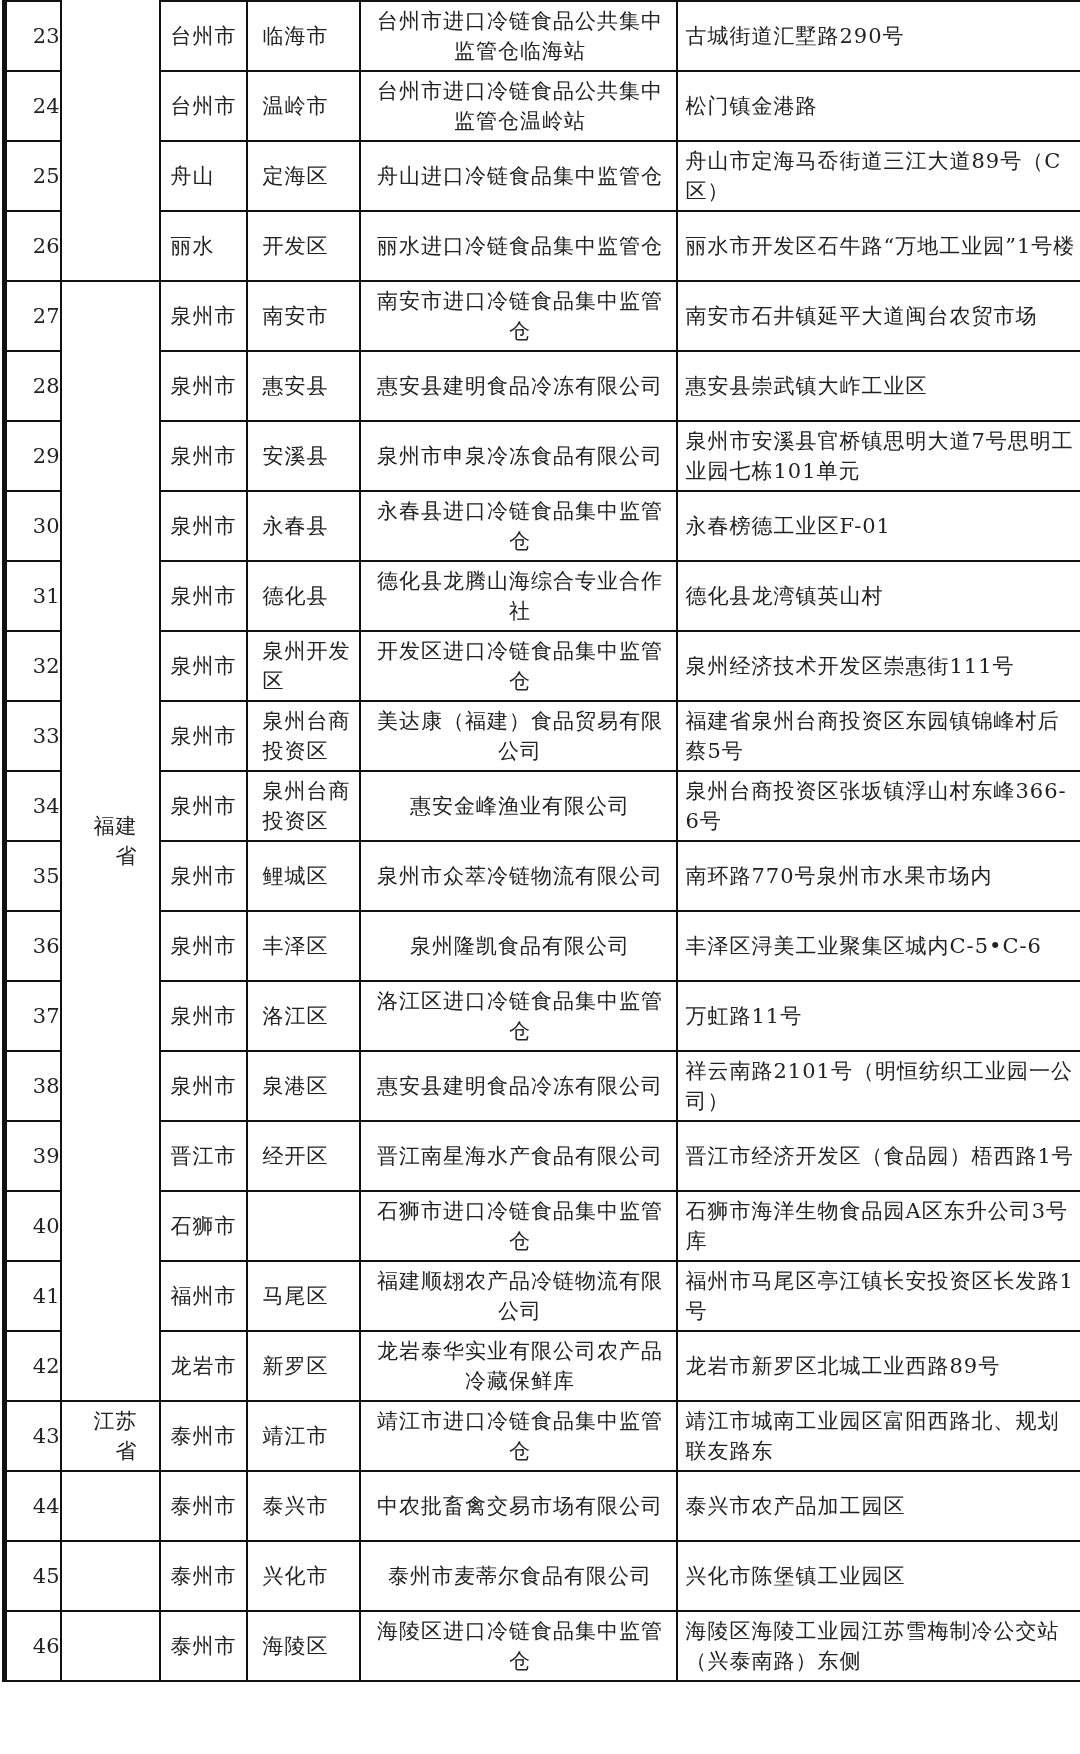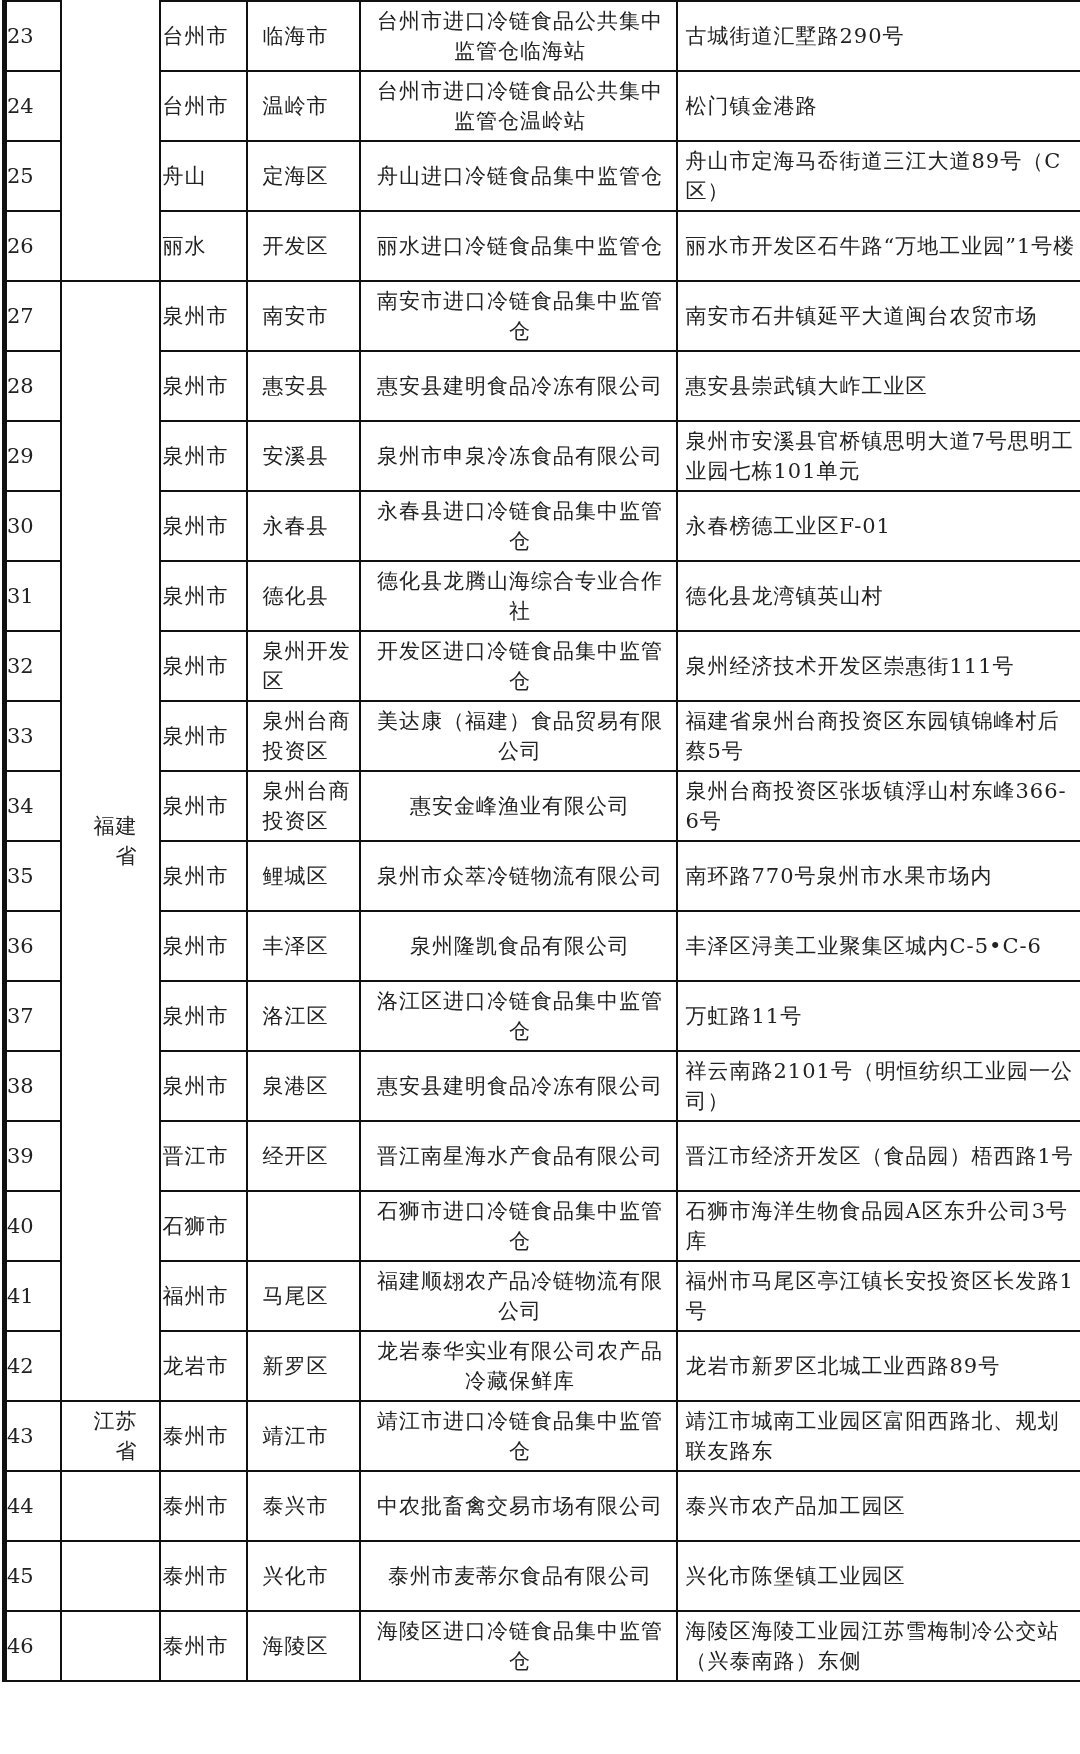--- a/index.html
+++ b/index.html
@@ -21,25 +21,25 @@
     border: 2.5px solid #111;
     height: 68px;
     padding: 0 6px 0 8px;
     font-size: 21px;
     line-height: 30px;
     vertical-align: middle;
     overflow: hidden;
     word-break: break-all;
     letter-spacing: 1px;
   }
-  table.roster td.c-no { text-align: left; padding: 0; letter-spacing: 0; }
+  table.roster td.c-no { text-align: right; padding: 0; letter-spacing: 0; }
   table.roster td.c-prov { text-align: right; padding: 0 21px; }
   table.roster tr:first-child td { border-top: 2.5px solid #111; }
   table.roster td.first-col { border-left: 5px solid #111; }
-  table.roster td.c-city { padding-left: 2px; }
+  table.roster td.c-city { padding-left: 10px; }
   table.roster td.c-dist { padding-left: 15px; padding-right: 4px; }
   table.roster td.c-name { padding-left: 8px; padding-right: 4px; text-align: center; }
   table.roster td.c-addr { padding-left: 8px; padding-right: 2px; }
   col.w-no { width: 56px; }
   col.w-prov { width: 99px; }
   col.w-city { width: 87px; }
   col.w-dist { width: 113px; }
   col.w-name { width: 317px; }
   col.w-addr { width: 404px; }
 </style>

